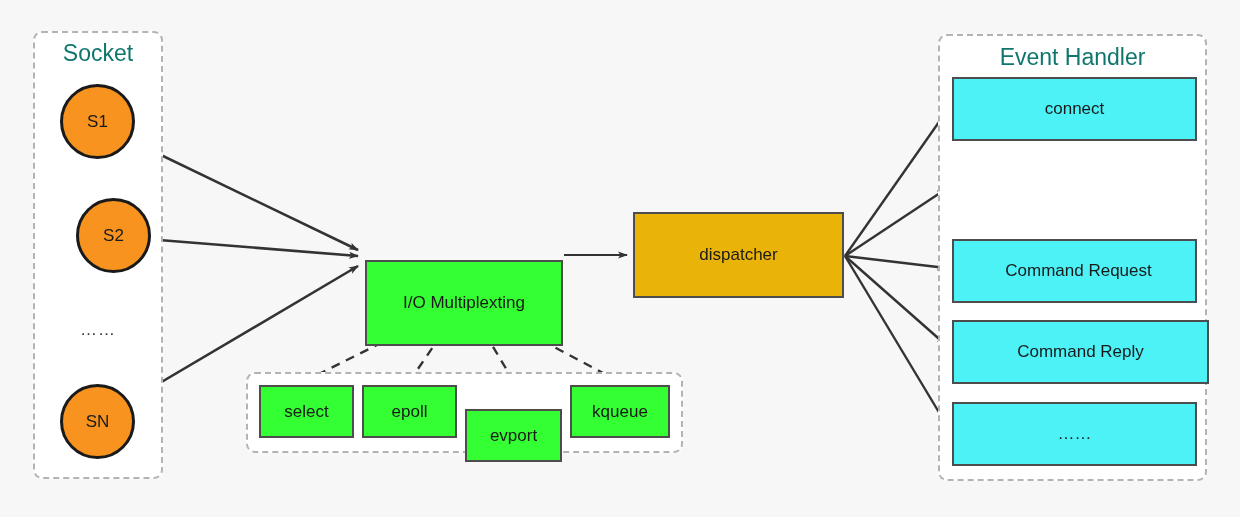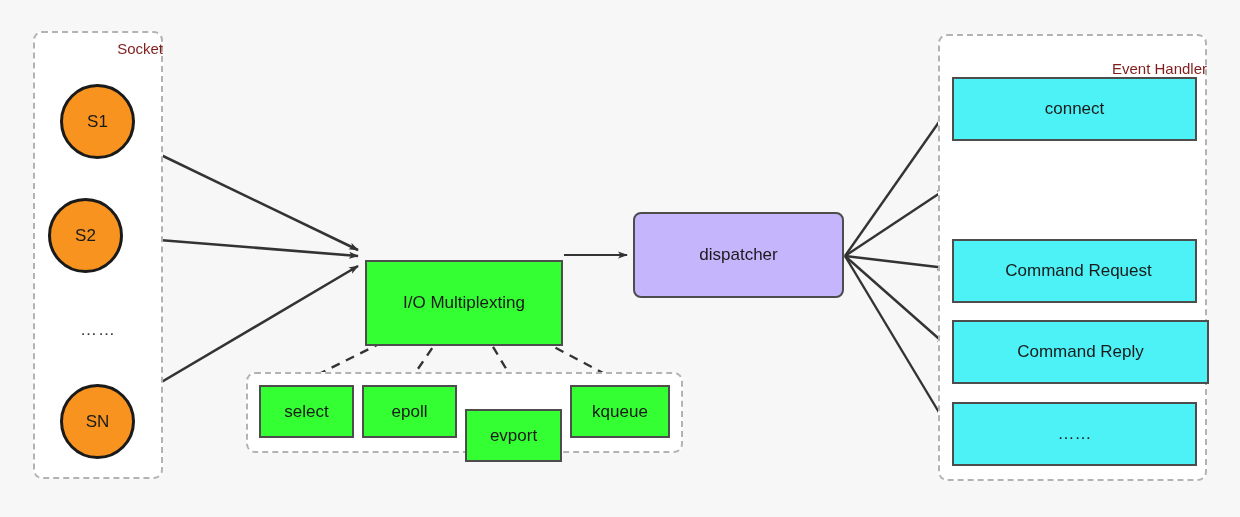--- a/index.html
+++ b/index.html
@@ -30,23 +30,23 @@
     position: absolute;
     background: #ffffff;
     border: 2px dashed #b3b3b3;
     border-radius: 9px;
     box-sizing: border-box;
     z-index: 2;
   }
   .group-title {
     position: absolute;
     width: 100%;
-    text-align: right;
-    font-size: 15px;
-    color: #7f1d1d;
+    text-align: center;
+    font-size: 23px;
+    color: #0f766e;
     z-index: 3;
   }
 
   .node {
     position: absolute;
     box-sizing: border-box;
     display: flex;
     align-items: center;
     justify-content: center;
     color: #1a1a1a;
@@ -56,21 +56,21 @@
   }
   .rect {
     border: 2px solid #4d4d4d;
   }
   .circle {
     border: 3px solid #1a1a1a;
     border-radius: 50%;
   }
   .socket-node { background: #f7931e; }
   .green-node  { background: #33ff33; }
-  .yellow-node { background: #c4b5fd; border-radius: 8px; }
+  .yellow-node { background: #eab308; }
   .cyan-node   { background: #4df2f7; justify-content: center; }
 
   .ellipsis-text {
     position: absolute;
     z-index: 3;
     font-size: 17px;
     color: #333333;
     letter-spacing: 1px;
     text-align: center;
   }
@@ -115,21 +115,21 @@
       <path d="M845,256 L946,424" marker-end="url(#arrow)"></path>
     </g>
   </svg>
 
   <div class="group-box" style="left:33px; top:31px; width:130px; height:448px;"></div>
   <div class="group-title" style="left:33px; top:40px; width:130px;">Socket</div>
 
   <div class="node circle socket-node" style="left:60px; top:84px; width:75px; height:75px;">
     <span>S1</span>
   </div>
-  <div class="node circle socket-node" style="left:48px; top:198px; width:75px; height:75px;">
+  <div class="node circle socket-node" style="left:76px; top:198px; width:75px; height:75px;">
     <span>S2</span>
   </div>
   <div class="ellipsis-text" style="left:33px; top:320px; width:130px;">……</div>
   <div class="node circle socket-node" style="left:60px; top:384px; width:75px; height:75px;">
     <span>SN</span>
   </div>
 
   <div class="node rect green-node" style="left:365px; top:212px; width:198px; height:86px;margin-top:48px;">
     <span>I/O Multiplexting</span>
   </div>
@@ -147,21 +147,21 @@
     <span>epoll</span>
   </div>
   <div class="node rect green-node" style="left:465px; top:385px; width:97px; height:53px;margin-top:24px;">
     <span>evport</span>
   </div>
   <div class="node rect green-node" style="left:570px; top:385px; width:100px; height:53px;">
     <span>kqueue</span>
   </div>
 
   <div class="group-box" style="left:938px; top:34px; width:269px; height:447px;"></div>
-  <div class="group-title" style="left:938px; top:60px; width:269px;">Event Handler</div>
+  <div class="group-title" style="left:938px; top:44px; width:269px;">Event Handler</div>
 
   <div class="node rect cyan-node" style="left:952px; top:77px; width:245px; height:64px;">
     <span>connect</span>
   </div>
   <div class="node rect cyan-node" style="left:952px; top:239px; width:245px; height:64px;padding-left:8px;">
     <span>Command Request</span>
   </div>
   <div class="node rect cyan-node" style="left:952px; top:320px; width:257px; height:64px;">
     <span>Command Reply</span>
   </div>

